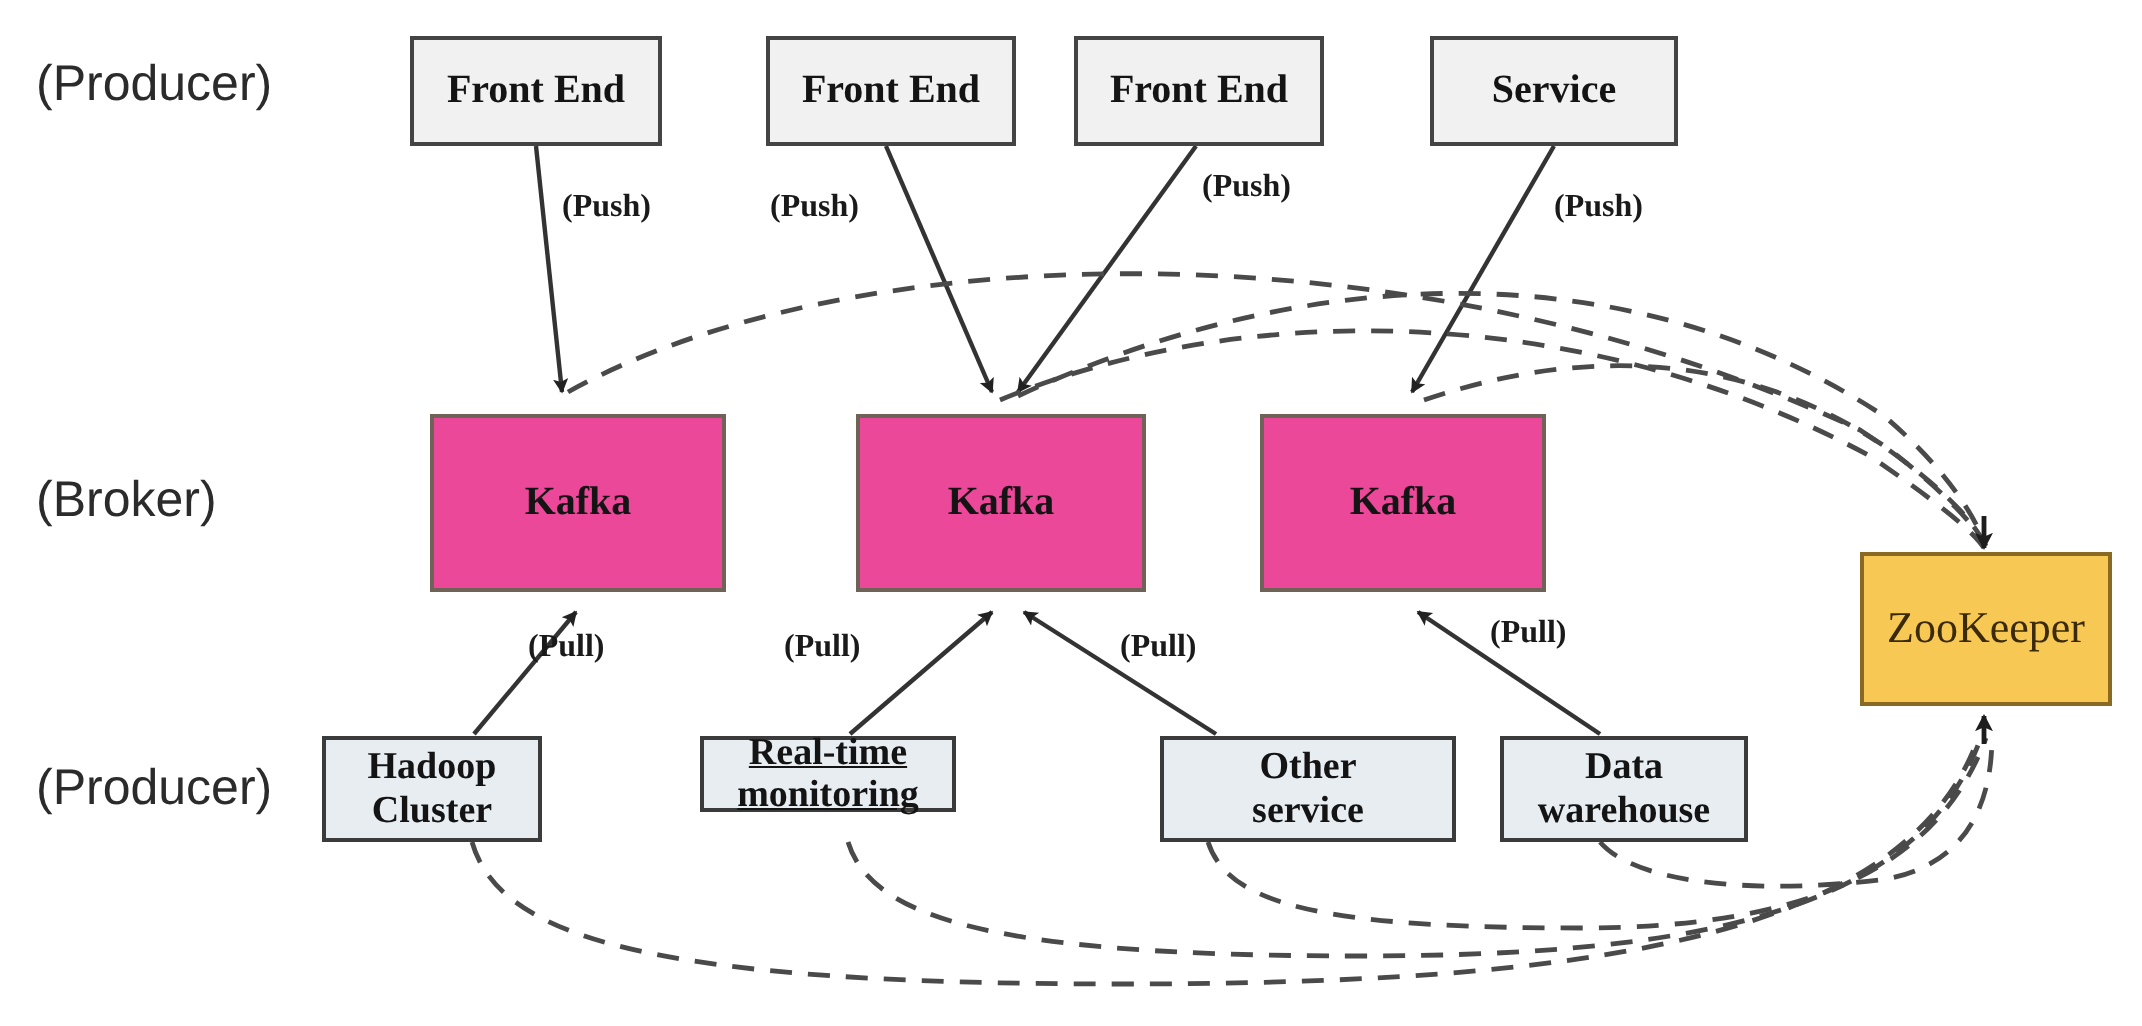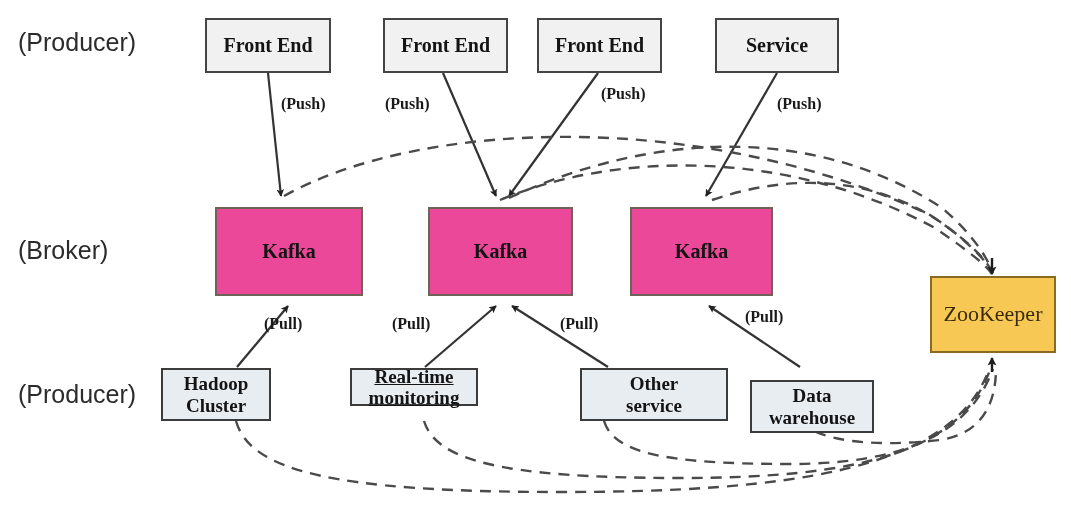--- a/index.html
+++ b/index.html
@@ -135,21 +135,21 @@
   <div class="node node-broker" style="left:215px; top:207px; width:148px; height:89px;">Kafka</div>
   <div class="node node-broker" style="left:428px; top:207px; width:145px; height:89px;">Kafka</div>
   <div class="node node-broker" style="left:630px; top:207px; width:143px; height:89px;">Kafka</div>
 
   <div class="node node-consumer" style="left:161px; top:368px; width:110px; height:53px; white-space:pre-line;">Hadoop
 Cluster</div>
   <div class="node node-consumer" style="left:350px; top:368px; width:128px; height:38px; white-space:pre-line;text-decoration:underline;">Real-time
 monitoring</div>
   <div class="node node-consumer" style="left:580px; top:368px; width:148px; height:53px; white-space:pre-line;">Other
 service</div>
-  <div class="node node-consumer" style="left:750px; top:380px; width:124px; height:53px; white-space:pre-line;">Data
+  <div class="node node-consumer" style="left:750px; top:368px; width:124px; height:53px; white-space:pre-line;">Data
 warehouse</div>
 
   <div class="node zk" style="left:930px; top:276px; width:126px; height:77px;">ZooKeeper</div>
 
   <div class="edge-label" style="left:281px; top:95px;">(Push)</div>
   <div class="edge-label" style="left:385px; top:95px;">(Push)</div>
   <div class="edge-label" style="left:601px; top:85px;">(Push)</div>
   <div class="edge-label" style="left:777px; top:95px;">(Push)</div>
 
   <div class="edge-label" style="left:264px; top:315px;">(Pull)</div>

